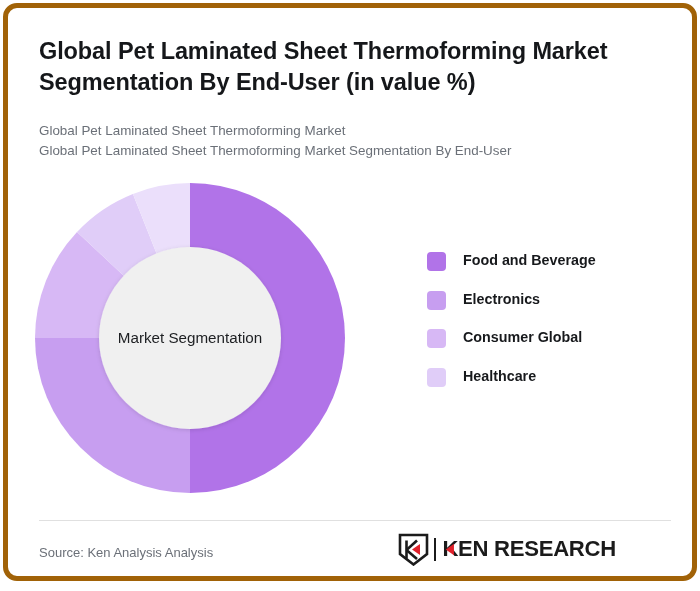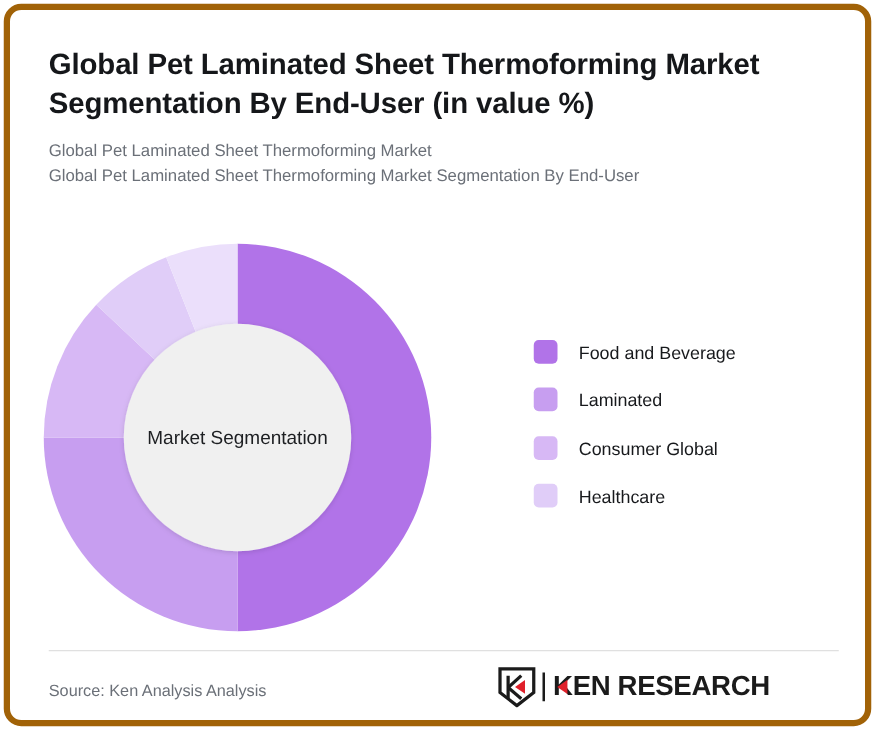--- a/index.html
+++ b/index.html
@@ -36,42 +36,42 @@
   }
   .chart-title {
     font-size: 23.5px;
     font-weight: bold;
     line-height: 1.33;
     color: #15171a;
     letter-spacing: -0.1px;
     margin: 0;
   }
   .subtitles {
-    margin-top: 12px;
+    margin-top: 22px;
   }
   .subtitle {
     font-size: 13.4px;
     line-height: 1.52;
     color: #6b7078;
     white-space: nowrap;
   }
 
   
   .plot {
     position: absolute;
     left: 0;
     top: 160px;
     width: 694px;
     height: 345px;
   }
 
   .donut-wrap {
     position: absolute;
     left: 24px;
-    top: 20px;
+    top: 8px;
     width: 316px;
     height: 320px;
   }
   .donut-svg {
     display: block;
   }
   .center-label {
     font-family: "Liberation Sans", sans-serif;
     font-size: 15.2px;
     fill: #1d1f22;
@@ -79,22 +79,23 @@
 
   
   .legend {
     position: absolute;
     left: 419px;
     top: 84px;
     width: 250px;
   }
   .legend-item {
     display: flex;
-    align-items: flex-end;
+    align-items: flex-start;
     height: 38.5px;
+    font-weight: bold;
   }
   .legend-swatch {
     width: 19px;
     height: 19px;
     border-radius: 4px;
     flex: 0 0 auto;
   }
   .legend-label {
     margin-left: 17px;
     font-size: 14.3px;
@@ -177,21 +178,21 @@
       </svg>
     </div>
 
     <div class="legend" id="legend">
         <div class="legend-item">
           <span class="legend-swatch" style="background: rgb(177, 115, 232);"></span>
           <span class="legend-label">Food and Beverage</span>
         </div>
         <div class="legend-item">
           <span class="legend-swatch" style="background: rgb(199, 158, 240);"></span>
-          <span class="legend-label">Laminated</span>
+          <span class="legend-label">Electronics</span>
         </div>
         <div class="legend-item">
           <span class="legend-swatch" style="background: rgb(215, 184, 245);"></span>
           <span class="legend-label">Consumer Global</span>
         </div>
         <div class="legend-item">
           <span class="legend-swatch" style="background: rgb(224, 205, 248);"></span>
           <span class="legend-label">Healthcare</span>
         </div>
       </div>

